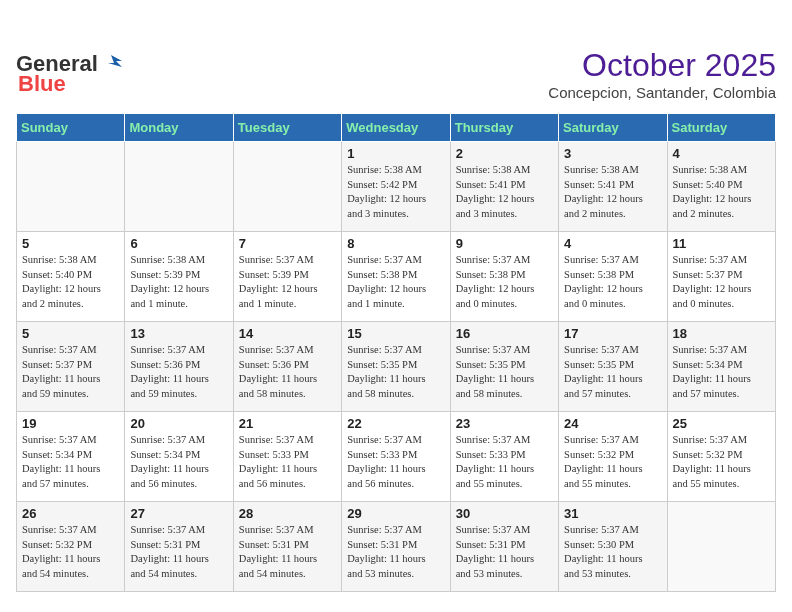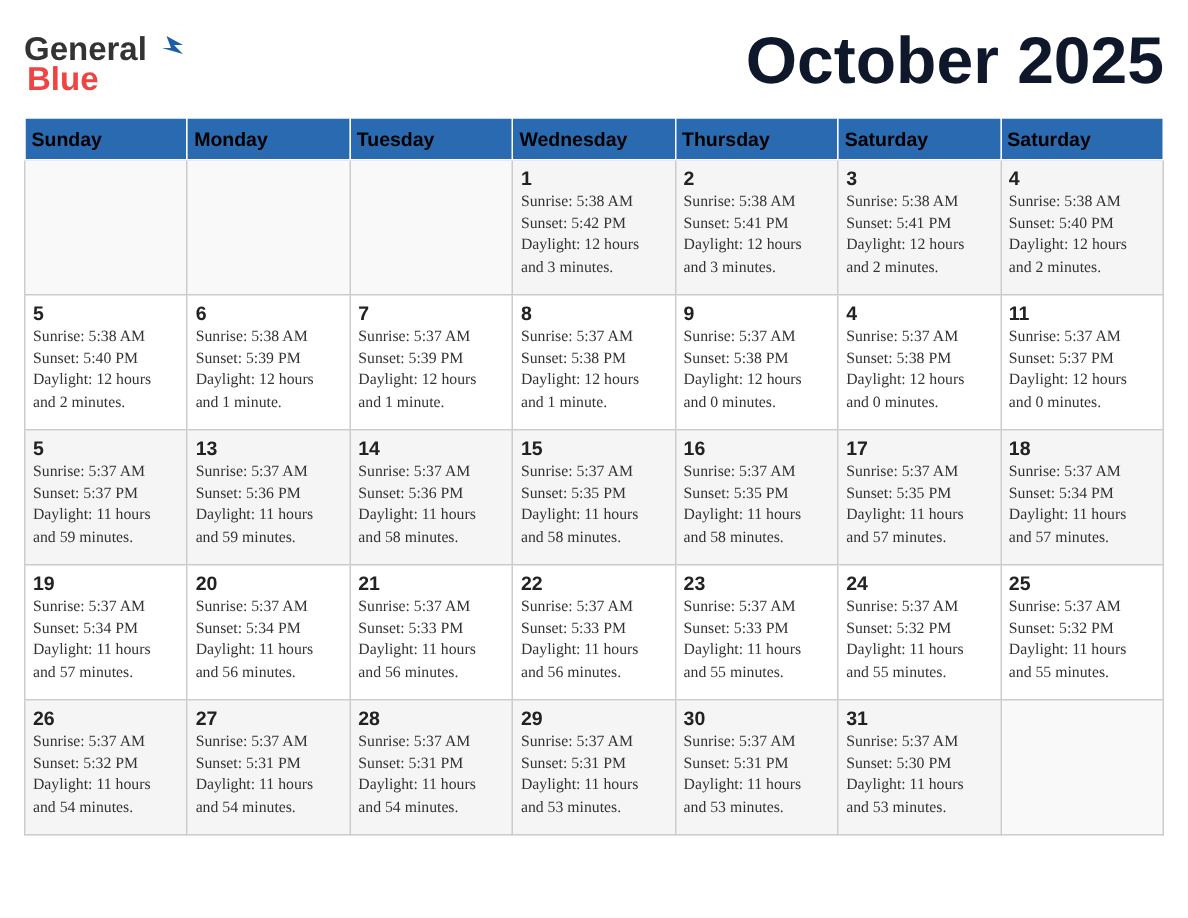--- a/index.html
+++ b/index.html
@@ -6,54 +6,55 @@
     body {
       font-family: Arial, sans-serif;
       background: #fff;
       width: 792px;
       min-height: 612px;
       padding: 16px;
     }
     .header {
       display: flex;
       justify-content: space-between;
-      align-items: flex-end;
+      align-items: center;
       margin-bottom: 12px;
+      margin-top: 31px;
     }
     .logo {
       display: flex;
       flex-direction: column;
       align-items: flex-start;
     }
     .logo-text {
       font-size: 22px;
       font-weight: bold;
     }
     .logo-general { color: #333; }
     .logo-blue { color: #ef4444; }
     .title-block {
       text-align: right;
     }
     .month-title {
-      font-size: 44px;
-      color: #0f172a;
-      font-weight: bold;
+      font-size: 32px;
+      color: #4c1d95;
+      font-weight: normal;
     }
     .subtitle {
       font-size: 15px;
       color: #444;
     }
     .calendar {
       width: 100%;
       border-collapse: collapse;
       font-size: 11px;
     }
     .calendar thead tr th {
       background: #2a6ab0;
-      color: #000000;
+      color: #86efac;
       padding: 6px 4px;
       text-align: left;
       font-size: 13px;
       font-weight: bold;
       border: 1px solid #fff;
     }
     .calendar tbody tr td {
       vertical-align: top;
       border: 1px solid #ccc;
       padding: 4px 5px;
@@ -92,20 +93,21 @@
     <div style="display:flex;align-items:center;gap:2px;">
       <span class="logo-text logo-general">General</span>
       <svg width="22" height="22" viewBox="0 0 22 22" style="margin-top:-4px;">
         <polygon points="11,4 22,10 16,10 22,16 8,12 14,12" fill="#1a5fa8"></polygon>
       </svg>
     </div>
     <span class="logo-text logo-blue" style="margin-top:-6px;margin-left:2px;">Blue</span>
   </div>
   <div class="title-block">
     <div class="month-title">October 2025</div>
+    <div class="subtitle">Concepcion, Santander, Colombia</div>
   </div>
 </div>
 
 <table class="calendar">
   <thead>
     <tr>
     <th>Sunday</th>
         <th>Monday</th>
         <th>Tuesday</th>
         <th>Wednesday</th>

